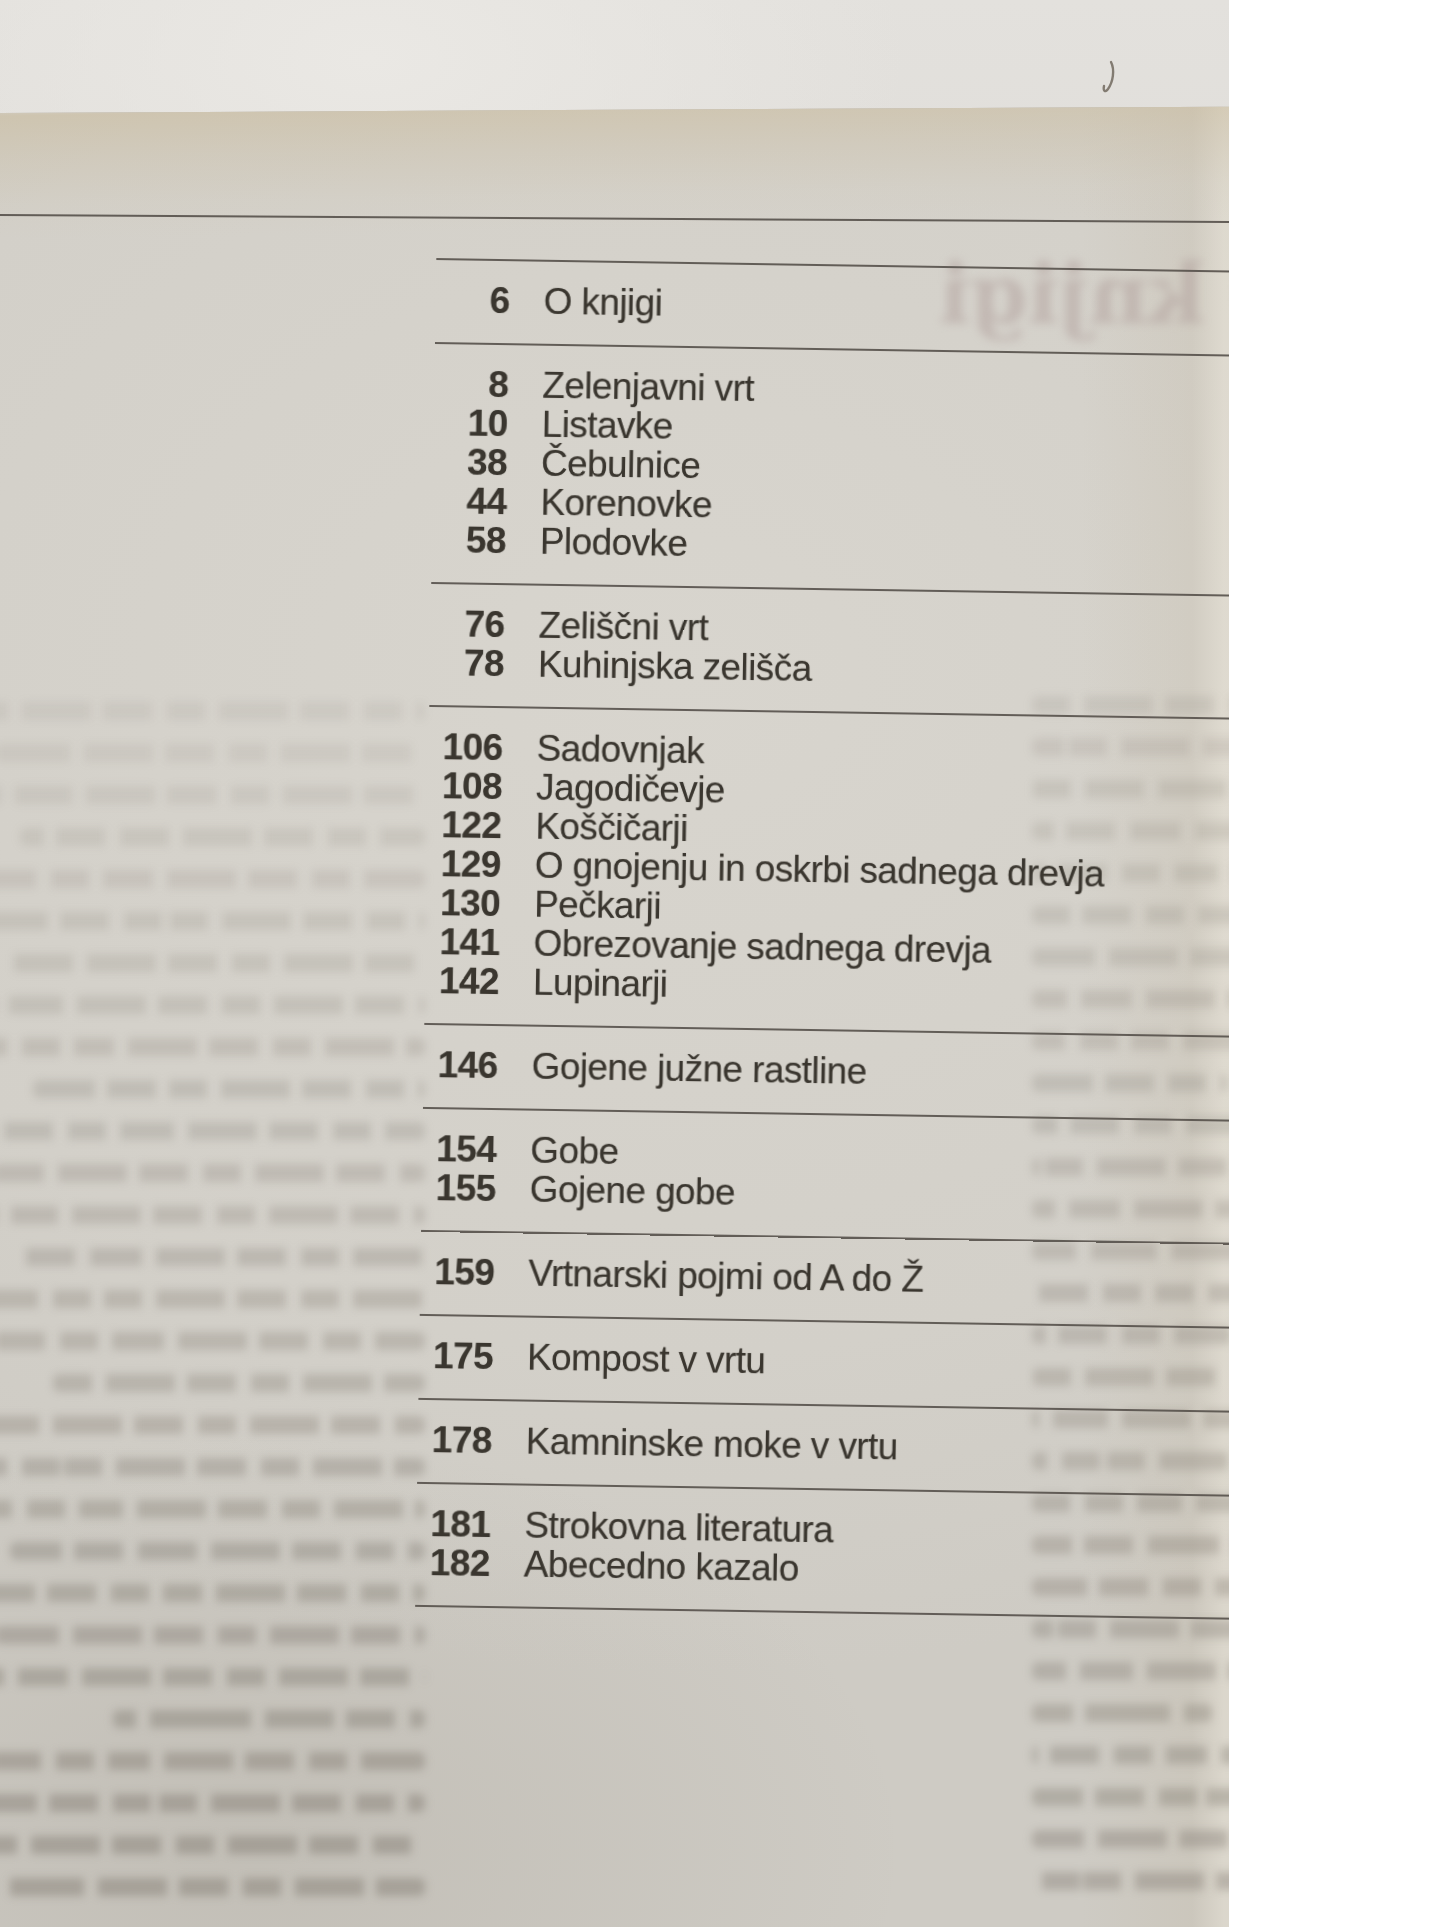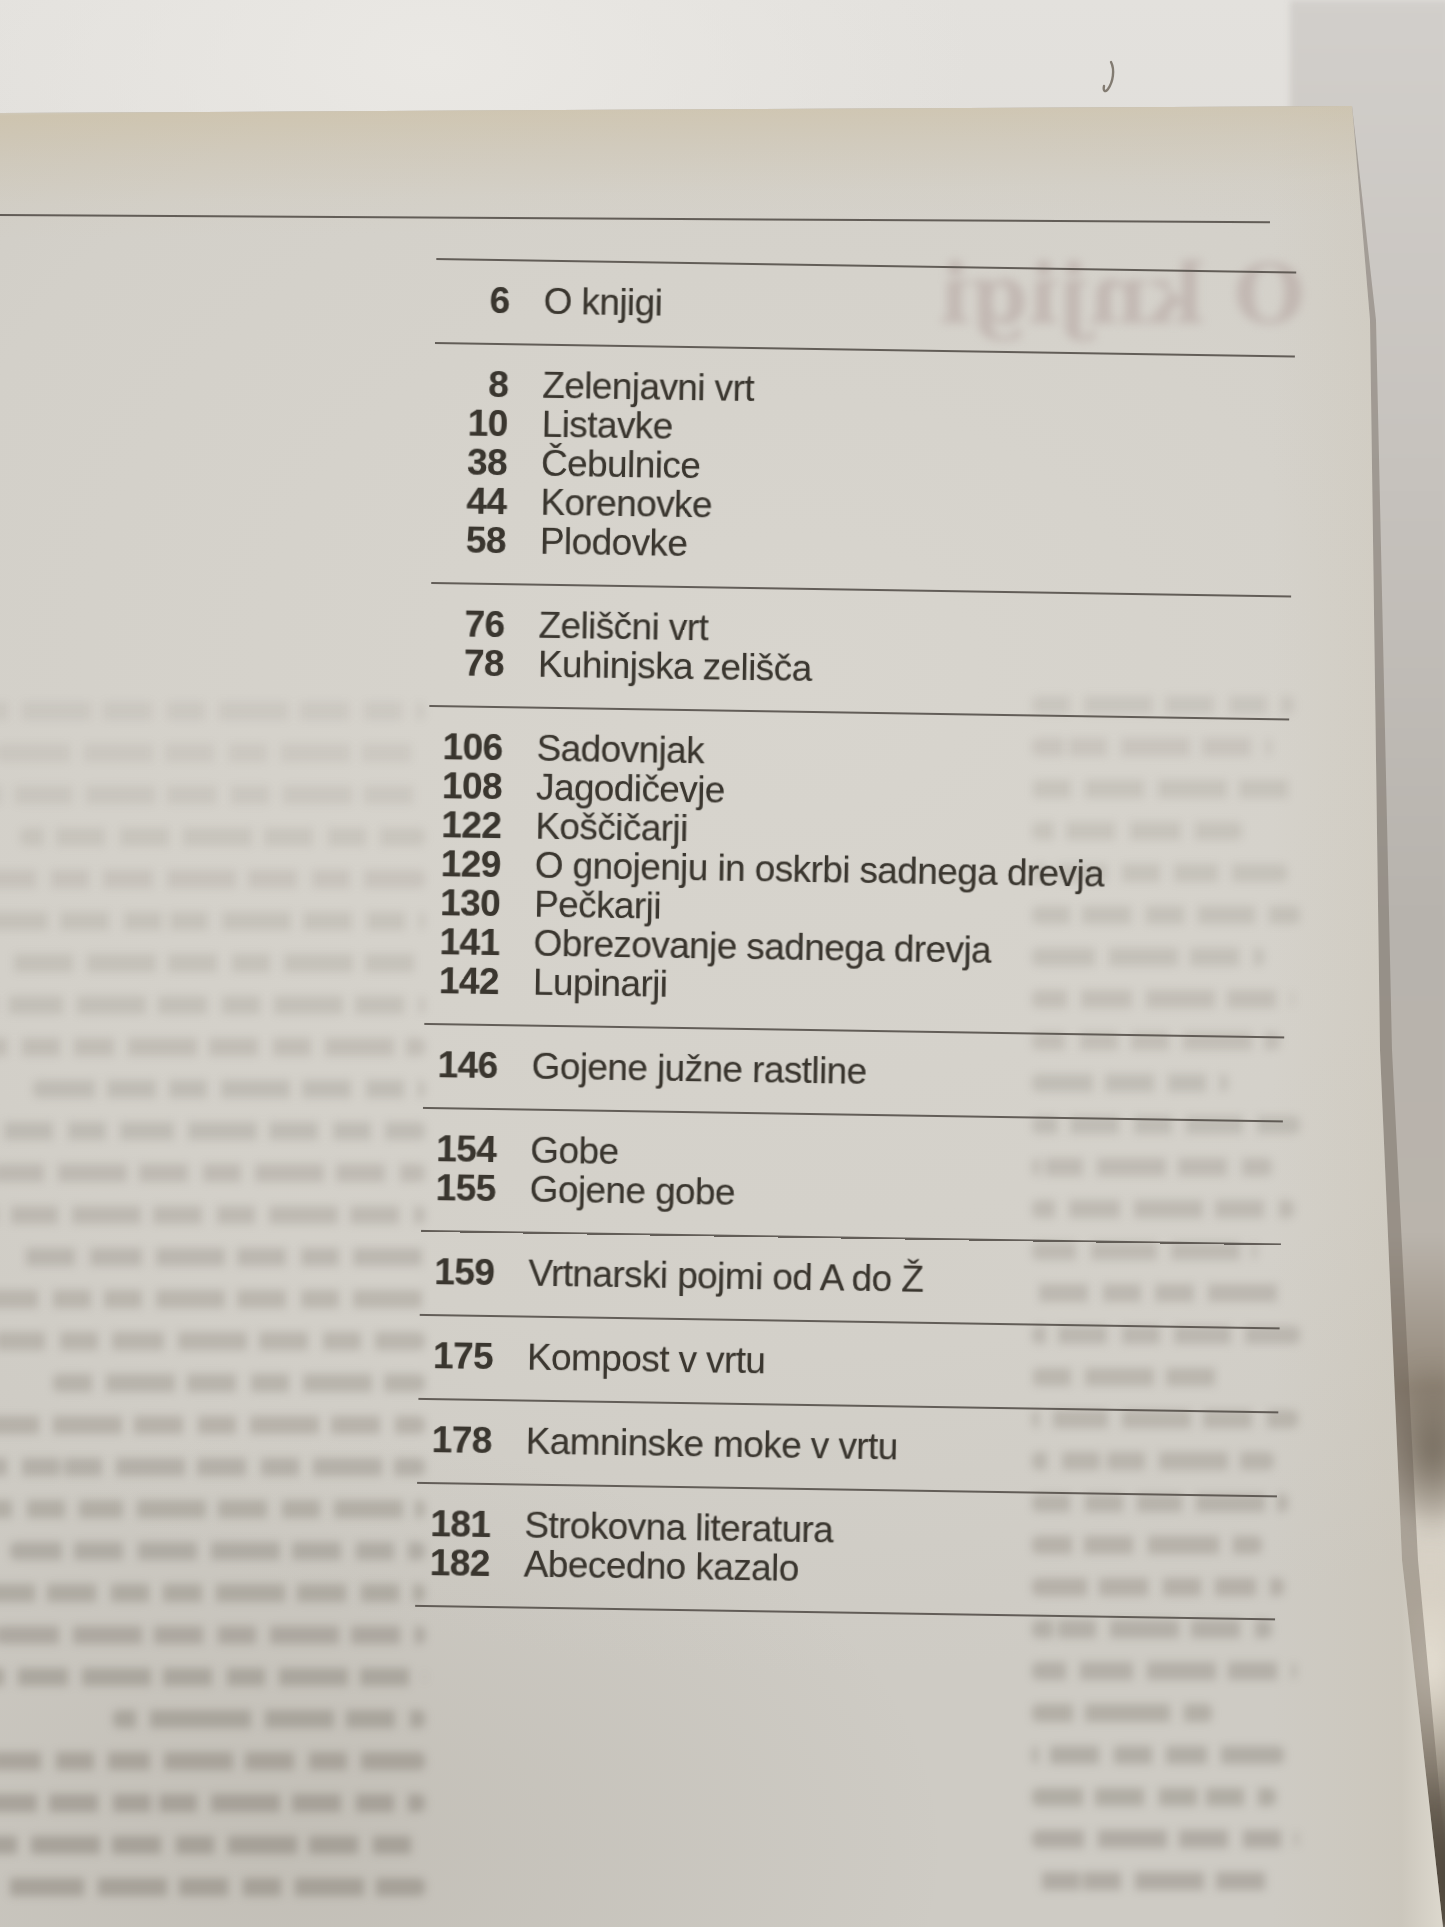--- a/index.html
+++ b/index.html
@@ -1,18 +1,18 @@
 <!DOCTYPE html>
 <html><head>
 <meta charset="utf-8">
 <style>
   html,body{margin:0;padding:0;}
   body{width:1445px;height:1927px;overflow:hidden;
        font-family:"Liberation Sans",sans-serif;}
-  #scene{position:relative;width:1445px;height:1927px;overflow:hidden;
+  #scene{position:relative;width:1229px;height:1927px;overflow:hidden;
        background:
          radial-gradient(900px 500px at 30% 3%, #eae8e4, rgba(234,232,228,0) 60%),
          linear-gradient(180deg,#e3e1dd 0%,#dcd9d5 30%,#d5d2ce 100%);}
 
   
   .wall-right{position:absolute;left:1290px;top:0;width:160px;height:100%;
     background:linear-gradient(180deg,
       #d2cfcb 0%, #c6c2bd 25%, #b7b3ad 48%, #bab4ac 64%,
       #94897b 72%, #b4aB9f 75%, #dad4c9 79%, #d0c9bd 84%,
       #8b8274 91%, #675f52 96%, #5d5549 100%);

